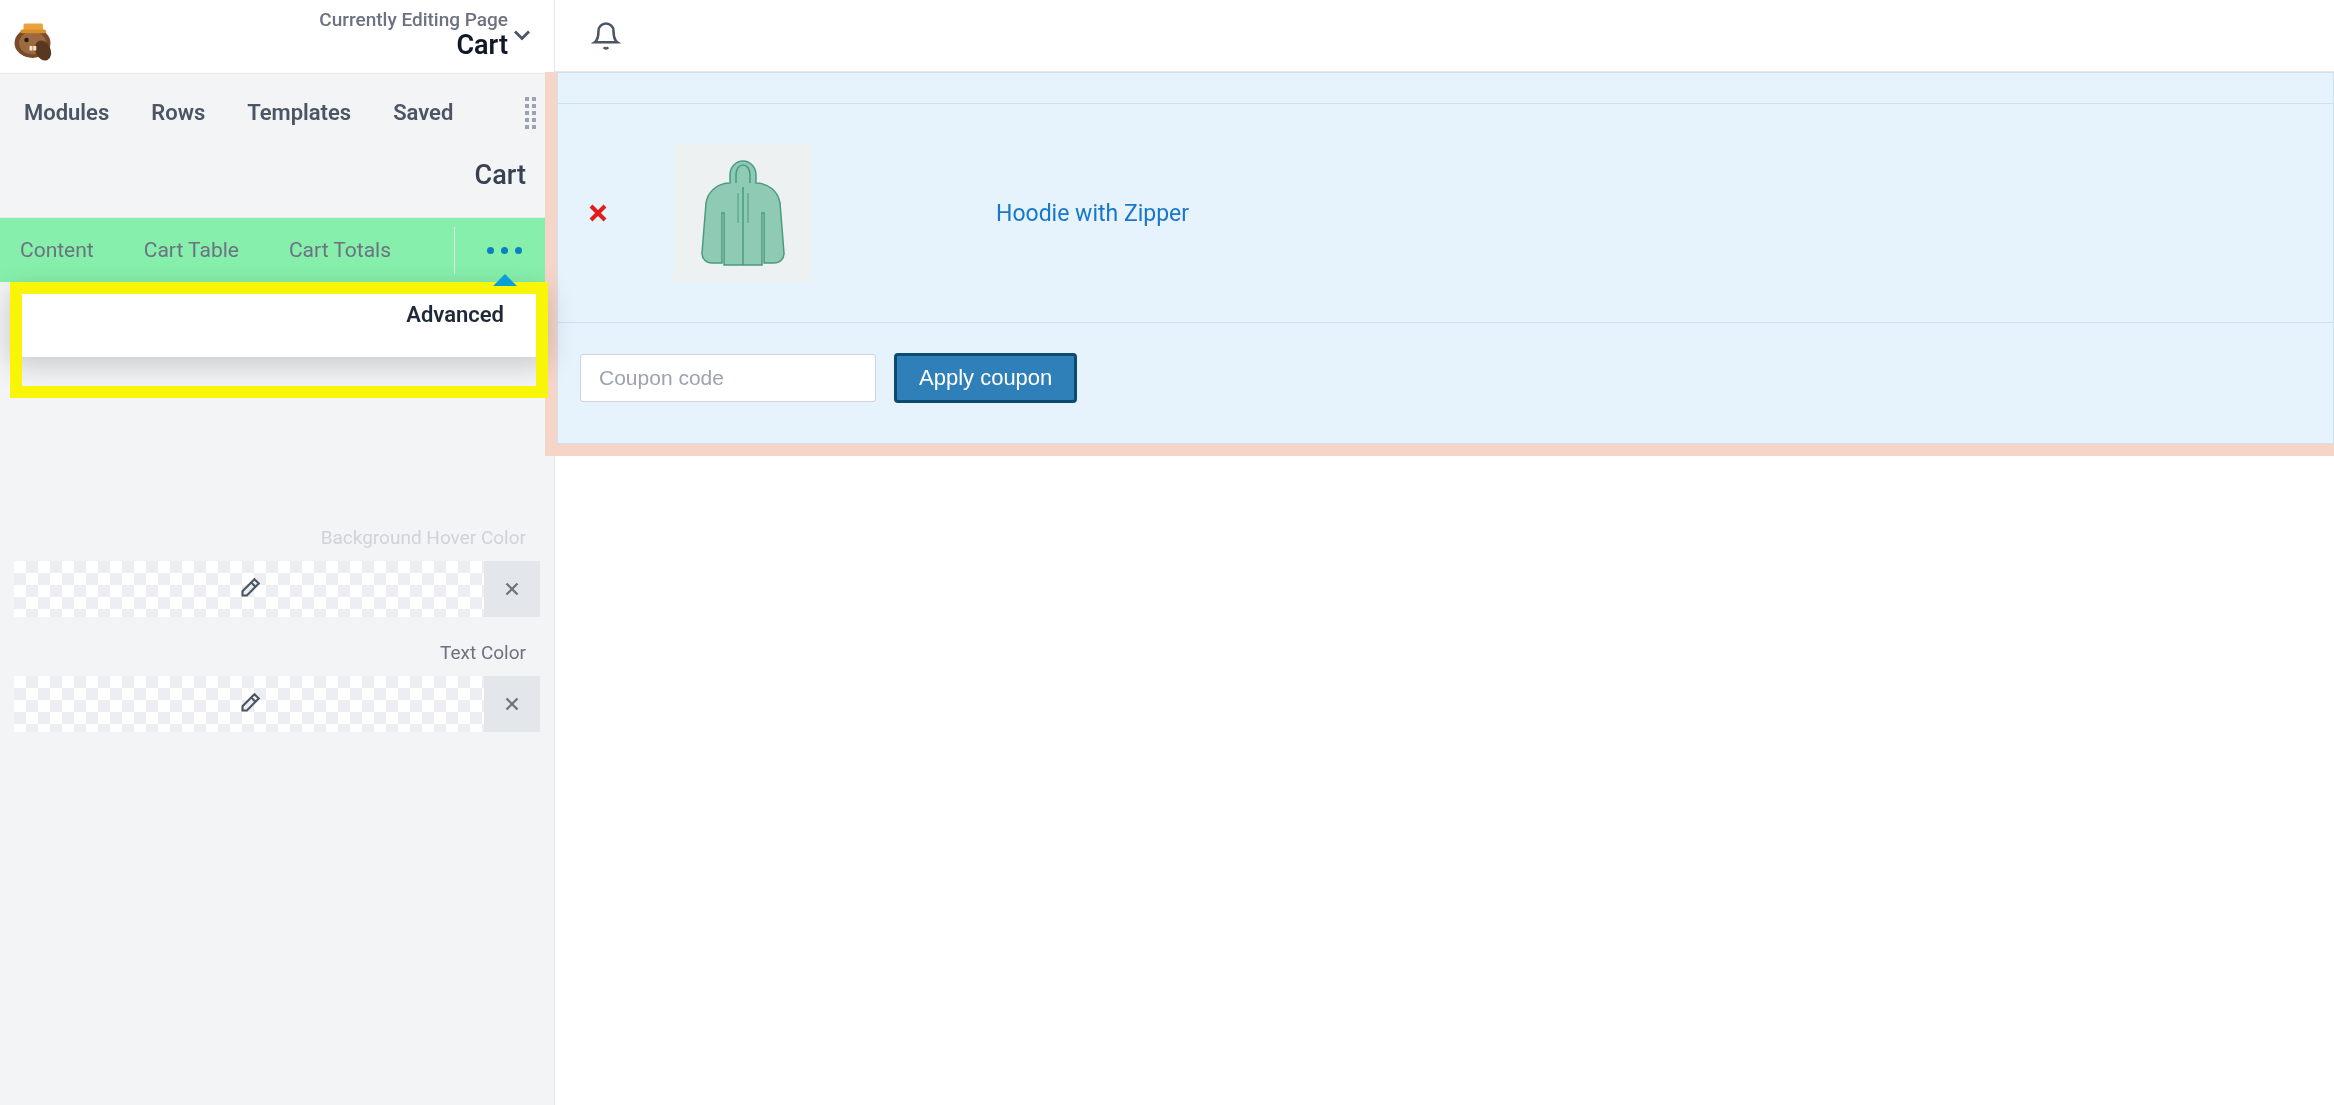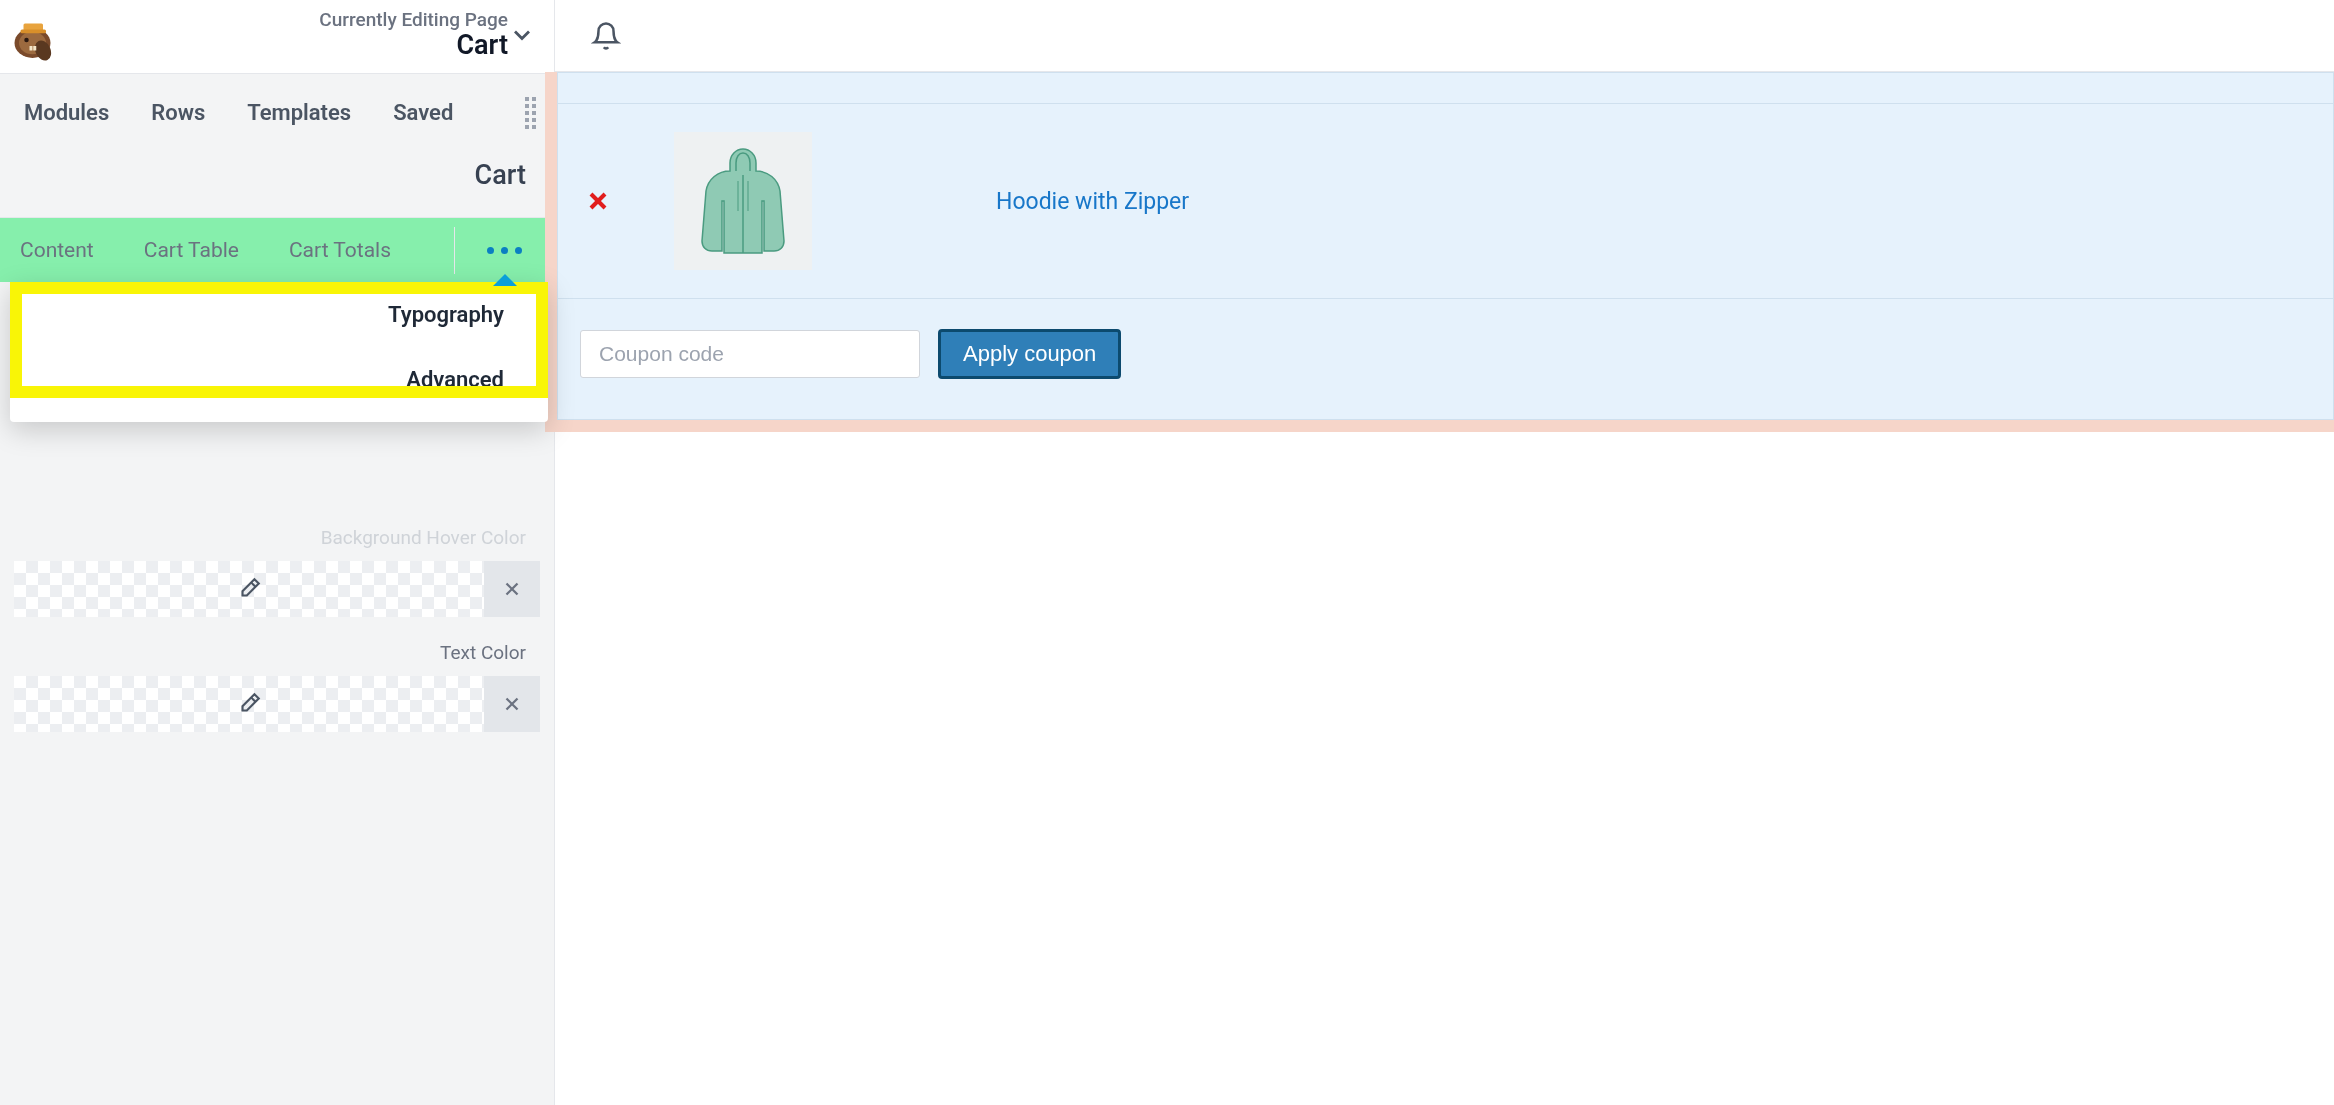--- a/index.html
+++ b/index.html
@@ -53,27 +53,27 @@
     .color-clear { width: 56px; height: 56px; background: #e3e6ea; display: flex; align-items: center; justify-content: center; cursor: pointer; color: #6b7280; }
 
     
     .canvas { flex: 1; background: #fff; position: relative; }
     .topbar { height: 72px; border-bottom: 1px solid #e5e7eb; display: flex; align-items: center; padding: 0 36px; }
     .bell { color: #4b5563; cursor: pointer; }
 
     .preview-frame { margin: 0 0 0 0; }
     .preview-outer { margin-left: -10px; background: #f6d5c9; padding: 0 0 12px 12px; }
     .preview-inner { background: #e6f2fc; border: 1px solid #cfe0ee; }
-    .product-row { display: flex; align-items: center; padding: 28px 28px; border-bottom: 1px solid #cfe0ee; border-top: 1px solid #cfe0ee; margin-top: 30px; gap: 64px; }
+    .product-row { display: flex; align-items: center; padding: 40px 28px; border-bottom: 1px solid #cfe0ee; border-top: 1px solid #cfe0ee; margin-top: 30px; gap: 64px; }
     .remove-x { color: #e11d1d; font-weight: 800; font-size: 26px; cursor: pointer; }
     .thumb { width: 138px; height: 138px; background: #eef1f2; display: flex; align-items: center; justify-content: center; }
     .product-link { color: #1877c9; font-size: 23px; margin-left: 120px; cursor: pointer; }
 
     .coupon-row { display: flex; align-items: center; padding: 30px 22px 40px 22px; gap: 18px; }
-    .coupon-input { width: 340px; height: 48px; border: 1px solid #d1d5db; border-radius: 3px; padding: 0 18px; font-size: 21px; color: #333; background: #fff; }
+    .coupon-input { width: 296px; height: 48px; border: 1px solid #d1d5db; border-radius: 3px; padding: 0 18px; font-size: 21px; color: #333; background: #fff; }
     .coupon-input::placeholder { color: #9ca3af; }
     .apply-btn { height: 50px; padding: 0 22px; background: #2f7fb8; color: #fff; border: 3px solid #0c4a6e; border-radius: 4px; font-size: 22px; cursor: pointer; }
 
     svg { display: block; }
   </style>
 </head>
 <body>
 
 <div class="app">
 
@@ -141,21 +141,20 @@
       <span class="sub-tab-more">
         <span class="dot"></span>
         <span class="dot"></span>
         <span class="dot"></span>
       </span>
     </div>
 
     <div class="dropdown-wrap">
       <div class="highlight-box"></div>
       <div class="dropdown">
-        <div class="dropdown-item">Typography</div>
         <div class="dropdown-item">Advanced</div>
       </div>
     </div>
 
     <div class="controls-area">
       <div class="control-label" style="margin-top:-6px; color:#cfd3d8;">Background Hover Color</div>
       <div class="color-row">
         <div class="color-swatch">
           <svg width="26" height="26" viewBox="0 0 24 24" fill="none" stroke="#4b5563" stroke-width="2">
               <path d="M17 3l4 4-11 11H6v-4L17 3z"></path>

